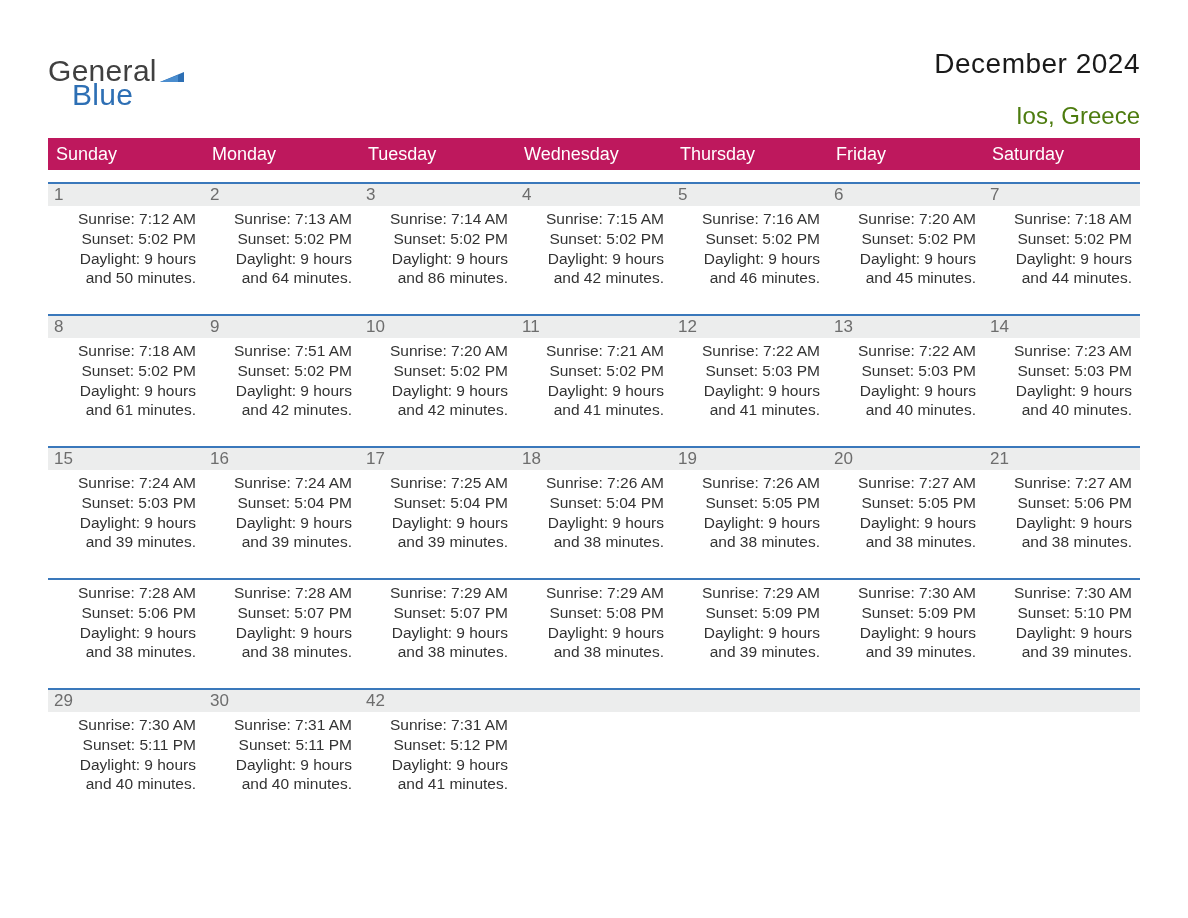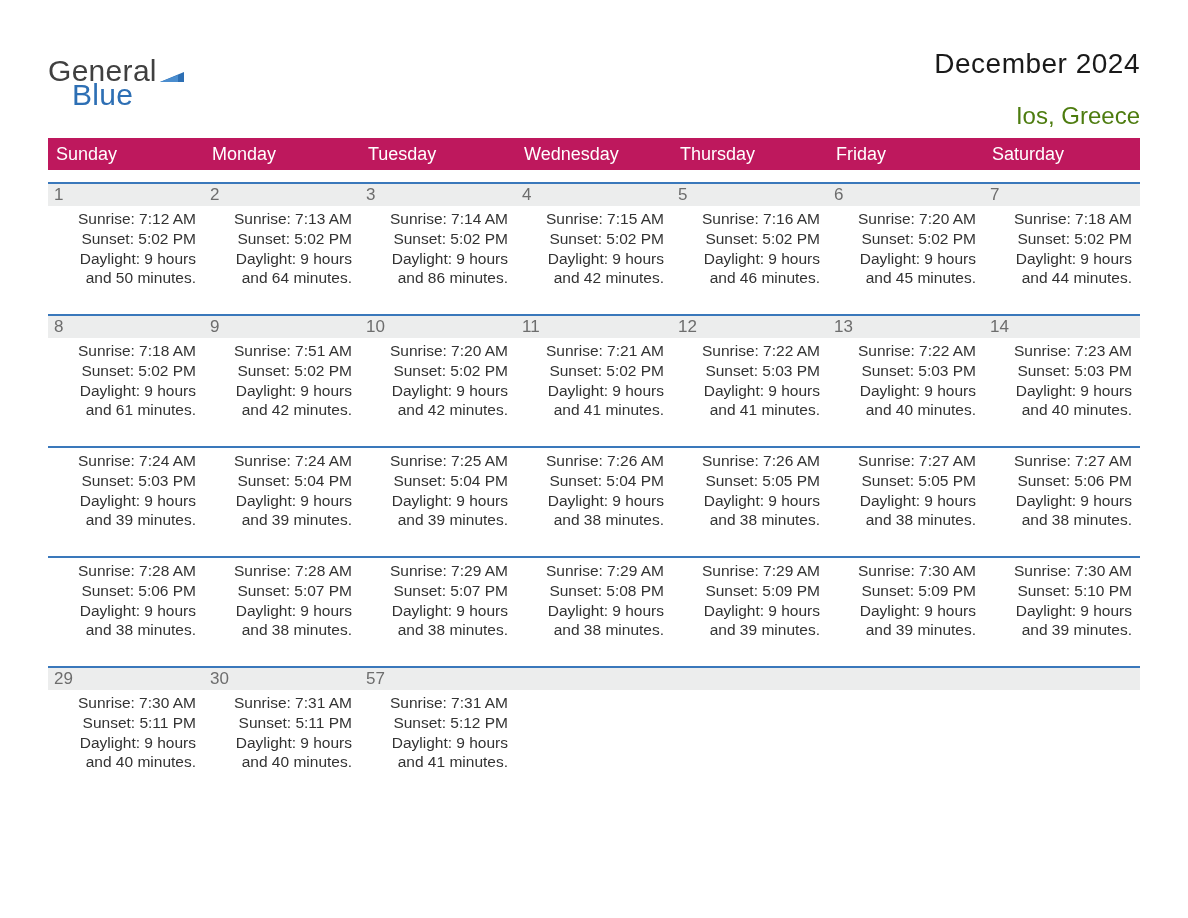--- a/index.html
+++ b/index.html
@@ -257,20 +257,29 @@
         <div class="body-cell">
             <div>Sunrise: 7:23 AM</div>
             <div>Sunset: 5:03 PM</div>
             <div>Daylight: 9 hours</div>
             <div>and 40 minutes.</div>
           </div>
       </div>
     </div>
 
     <div class="week-block">
+      <div class="daynum-row">
+        <div class="daynum-cell">15</div>
+        <div class="daynum-cell">16</div>
+        <div class="daynum-cell">17</div>
+        <div class="daynum-cell">18</div>
+        <div class="daynum-cell">19</div>
+        <div class="daynum-cell">20</div>
+        <div class="daynum-cell">21</div>
+      </div>
       <div class="body-row">
         <div class="body-cell">
             <div>Sunrise: 7:24 AM</div>
             <div>Sunset: 5:03 PM</div>
             <div>Daylight: 9 hours</div>
             <div>and 39 minutes.</div>
           </div>
         <div class="body-cell">
             <div>Sunrise: 7:24 AM</div>
             <div>Sunset: 5:04 PM</div>
@@ -354,21 +363,21 @@
             <div>Daylight: 9 hours</div>
             <div>and 39 minutes.</div>
           </div>
       </div>
     </div>
 
     <div class="week-block">
       <div class="daynum-row">
         <div class="daynum-cell">29</div>
         <div class="daynum-cell">30</div>
-        <div class="daynum-cell">57</div>
+        <div class="daynum-cell">42</div>
         <div class="daynum-cell"></div>
         <div class="daynum-cell"></div>
         <div class="daynum-cell"></div>
         <div class="daynum-cell"></div>
       </div>
       <div class="body-row">
         <div class="body-cell">
             <div>Sunrise: 7:30 AM</div>
             <div>Sunset: 5:11 PM</div>
             <div>Daylight: 9 hours</div>

